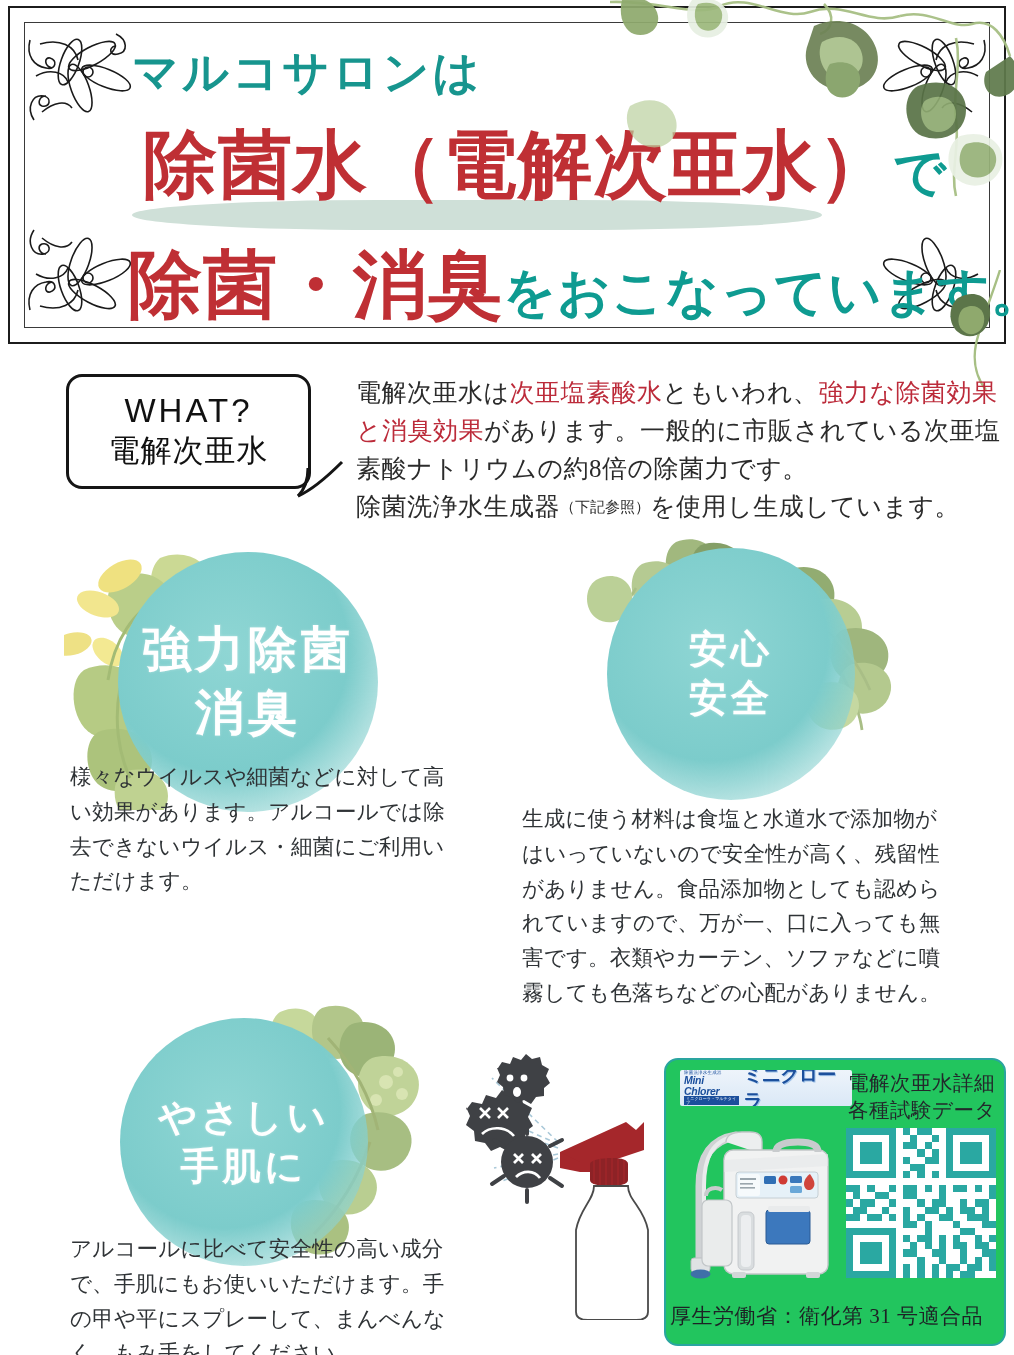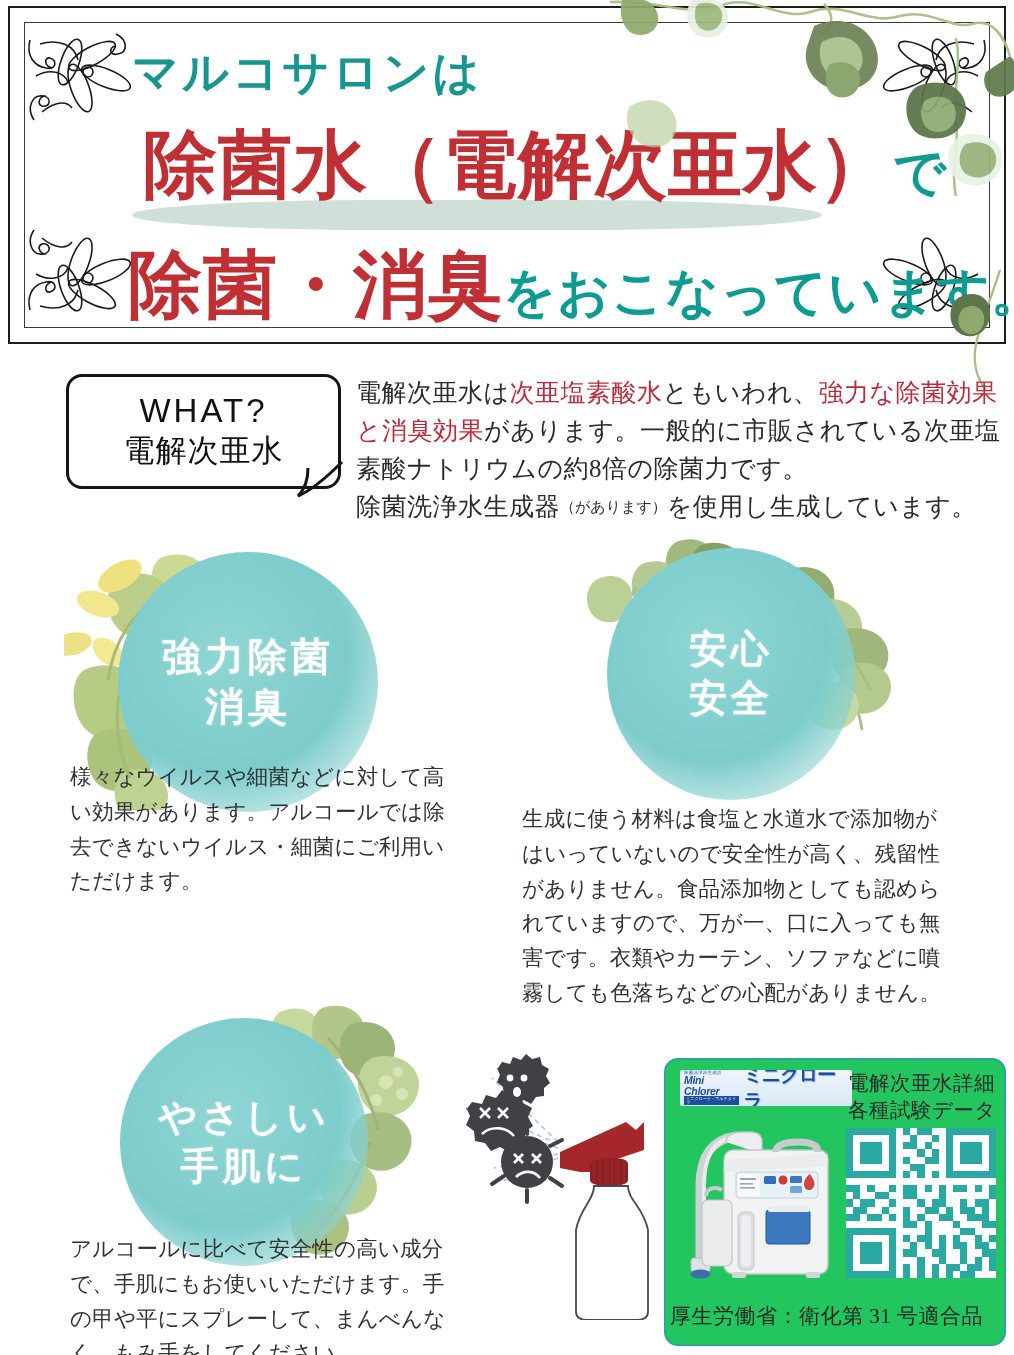--- a/index.html
+++ b/index.html
@@ -50,21 +50,21 @@
     font-size:74px; font-weight:700; letter-spacing:1px;
     font-family:"DejaVu Sans","Liberation Sans",sans-serif;
   }
   .red  { color:#bf2f34; }
   .teal { color:#0e9b91; }
   .de-small { font-size:52px; }
   .tail-small { font-size:52px; }
 
   
   .what-bubble {
-    position:absolute; left:66px; top:374px; width:275px; height:115px;
+    position:absolute; left:66px; top:374px; width:245px; height:115px;
     border:3px solid #151515; border-radius:16px; background:#fff;
     display:flex; flex-direction:column; align-items:center; justify-content:center;
   }
   .what-en { font-size:33px; letter-spacing:3px; color:#111; font-weight:400; }
   .what-jp { font-size:31px; letter-spacing:1px; color:#111; 
              font-family:"DejaVu Sans","Liberation Sans",sans-serif; }
   .bubble-tail { position:absolute; left:296px; top:460px; width:50px; height:40px; }
 
   
   .intro {
@@ -81,21 +81,21 @@
     background: radial-gradient(circle at 42% 38%, #8fd6d4 0%, #7ccccb 55%, rgba(150,214,212,0.55) 80%, rgba(255,255,255,0) 97%);
     display:flex; flex-direction:column; align-items:center; justify-content:center;
     filter: blur(0.2px);
   }
   .circle span {
     color:#ffffff; font-weight:700; letter-spacing:4px; line-height:1.28;
     font-family:"DejaVu Sans","Liberation Sans",sans-serif;
     text-shadow:0 0 3px rgba(255,255,255,0.35);
   }
   #circle-sanitize { left:118px; top:552px; width:260px; height:260px; }
-  #circle-sanitize span { font-size:39px;text-align:right; }
+  #circle-sanitize span { font-size:49px;text-align:right; }
   #circle-safe { left:607px; top:548px; width:248px; height:252px; }
   #circle-safe span { font-size:38px; }
   #circle-gentle { left:120px; top:1018px; width:248px; height:248px; }
   #circle-gentle span { font-size:38px; }
 
   .foliage { position:absolute; pointer-events:none; }
 
   
   .body-copy {
     position:absolute;
@@ -248,21 +248,21 @@
     <div class="what-en">WHAT?</div>
     <div class="what-jp">電解次亜水</div>
   </div>
   <svg class="bubble-tail" viewBox="0 0 50 40">
     <path d="M2 36 C16 30 34 14 46 2" fill="none" stroke="#151515" stroke-width="3"></path>
     <path d="M2 36 C10 28 12 18 12 8" fill="none" stroke="#151515" stroke-width="3"></path>
   </svg>
 
   <div class="intro">
     <span>電解次亜水は</span><span class="red">次亜塩素酸水</span><span>ともいわれ、</span><span class="red">強力な除菌効果と消臭効果</span><span>があります。一般的に市販されている次亜塩素酸ナトリウムの約8倍の除菌力です。</span><br>
-    <span>除菌洗浄水生成器</span><span class="ruby-note">（があります）</span><span>を使用し生成しています。</span>
+    <span>除菌洗浄水生成器</span><span class="ruby-note">（下記参照）</span><span>を使用し生成しています。</span>
   </div>
 
   <svg class="foliage" style="left:64px; top:540px; width:190px; height:270px;" viewBox="0 0 190 270">
     <g opacity="0.95">
       <path d="M96 18 C120 8 146 20 148 44 C150 68 128 84 106 76 C86 69 80 32 96 18Z" fill="#c9d88f"></path>
       <path d="M52 40 C76 26 104 36 108 60 C112 84 90 102 66 96 C44 90 36 54 52 40Z" fill="#b7cc83"></path>
       <ellipse cx="56" cy="36" rx="24" ry="13" transform="rotate(-30 56 36)" fill="#efe07a"></ellipse>
       <ellipse cx="34" cy="64" rx="22" ry="12" transform="rotate(20 34 64)" fill="#f2e589"></ellipse>
       <ellipse cx="8" cy="104" rx="20" ry="11" transform="rotate(-14 8 104)" fill="#eee07f"></ellipse>
       <ellipse cx="44" cy="112" rx="18" ry="11" transform="rotate(40 44 112)" fill="#f3e88d"></ellipse>

